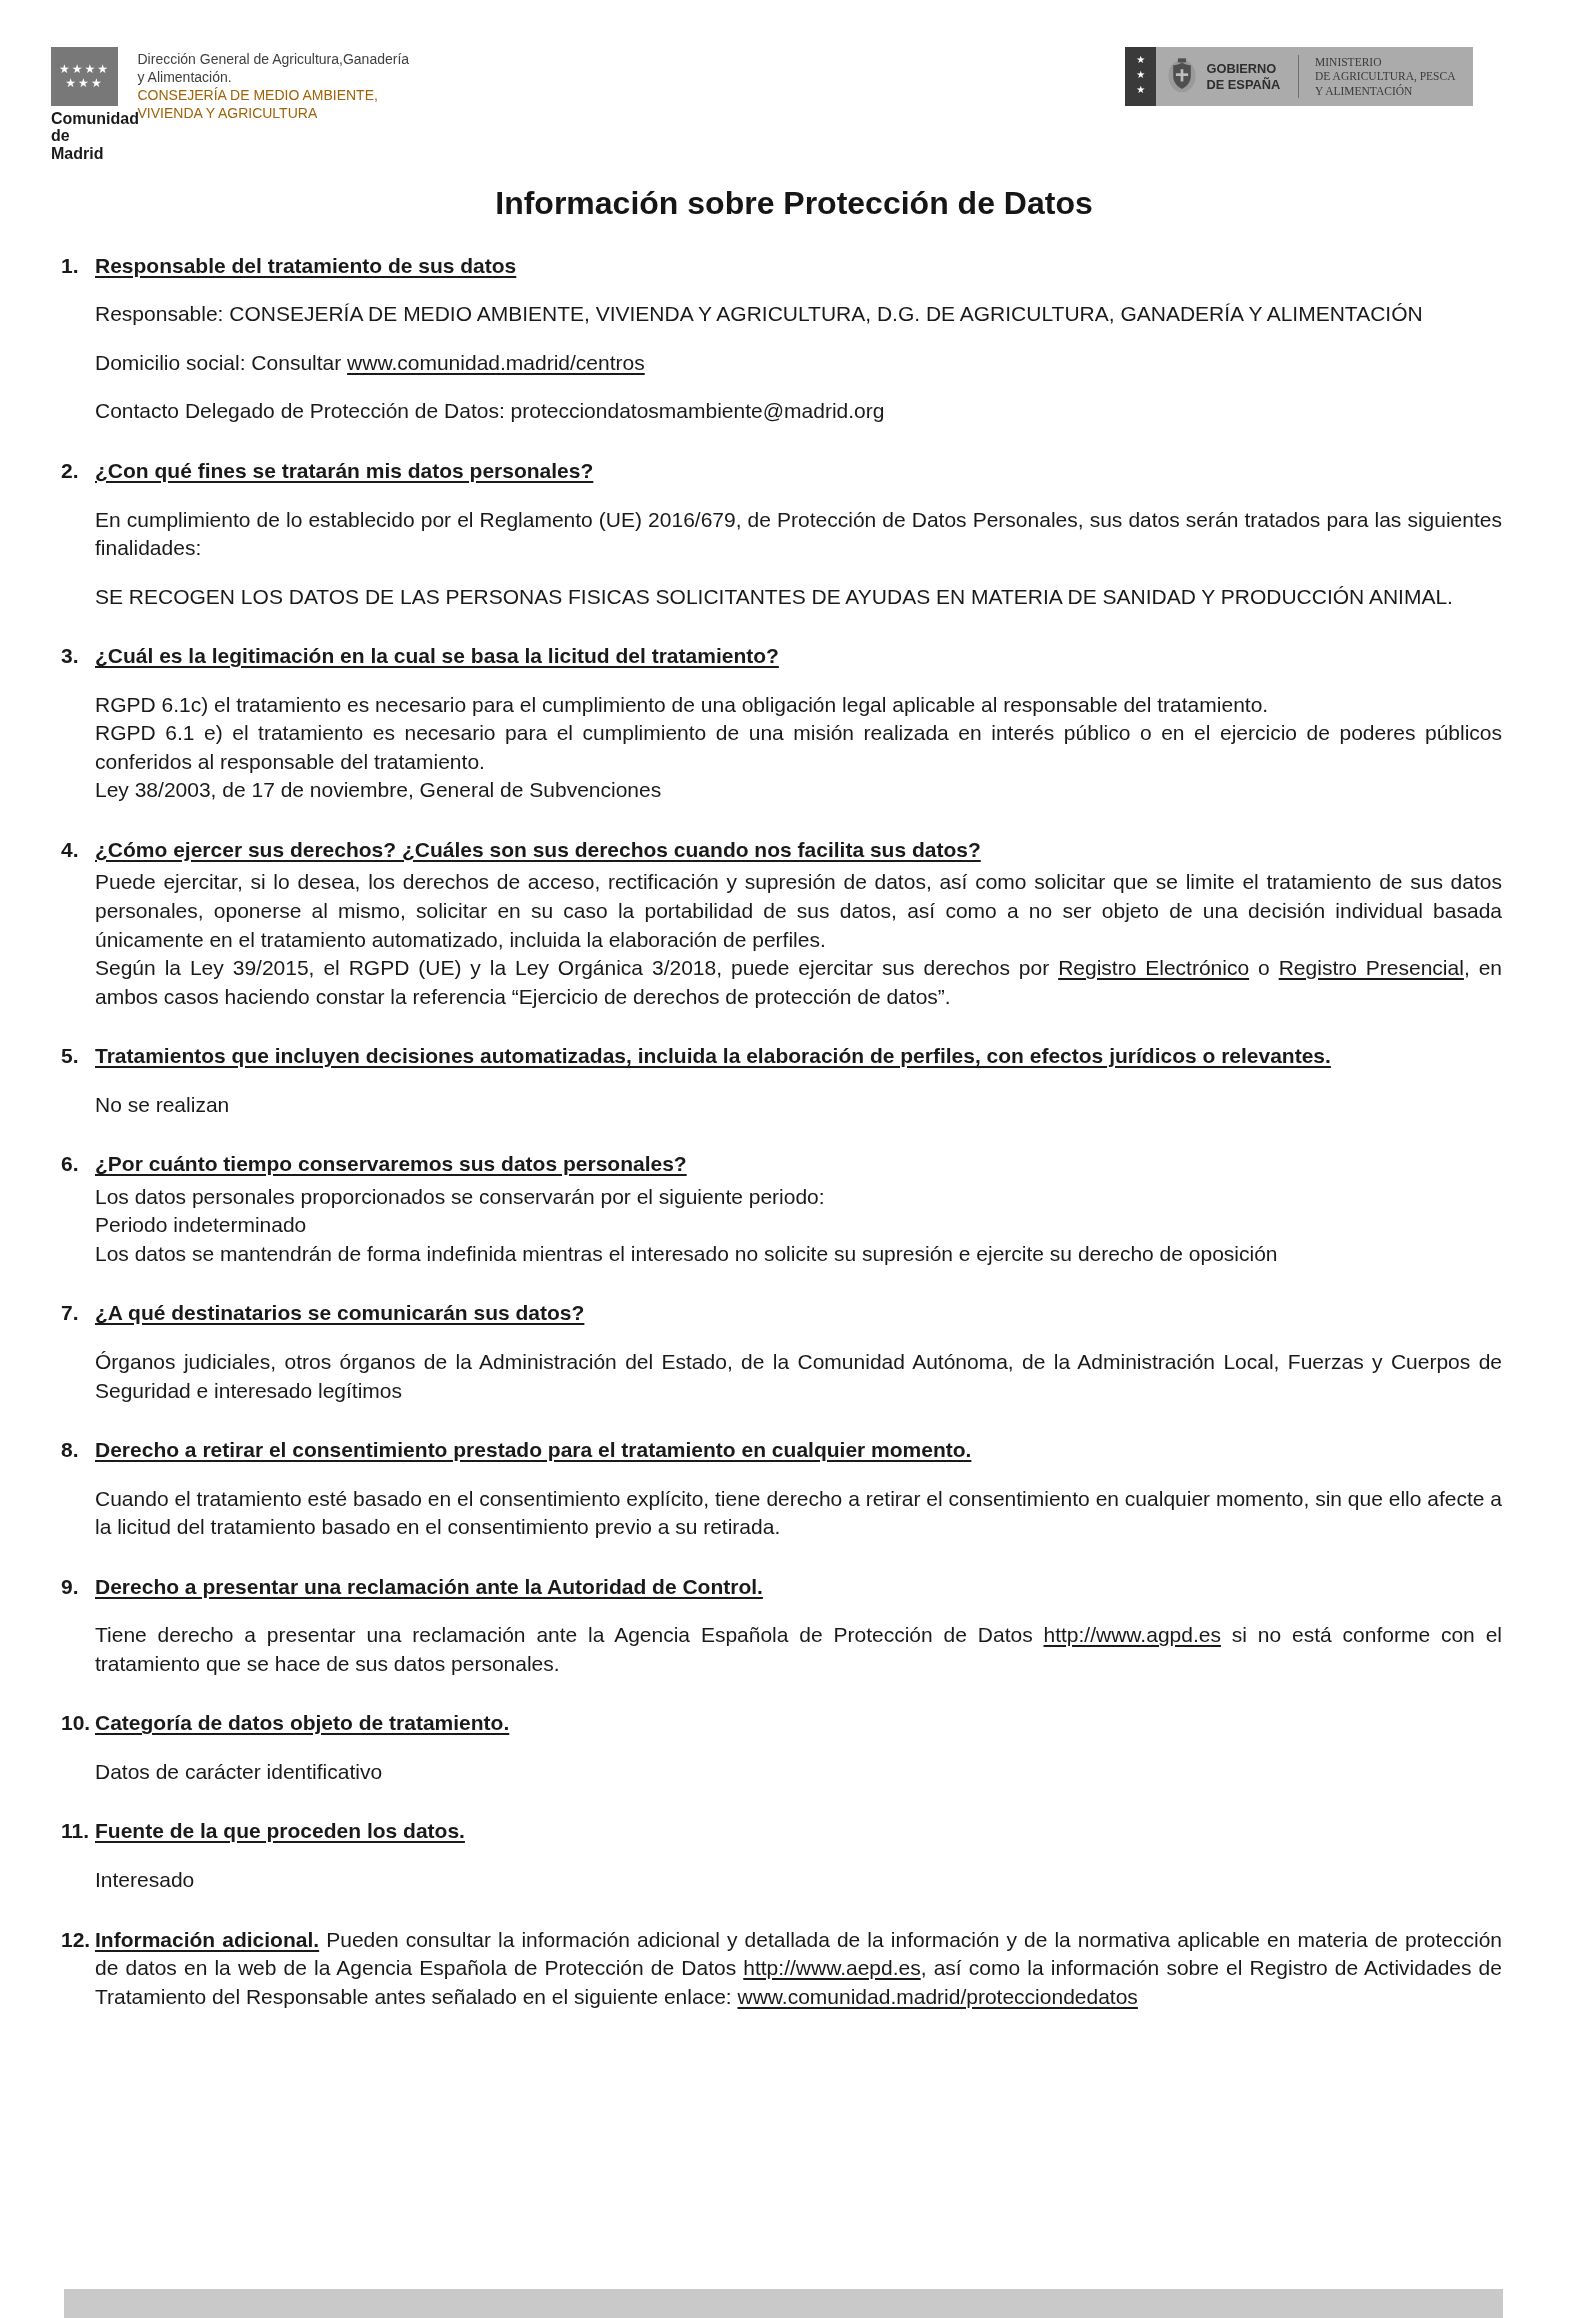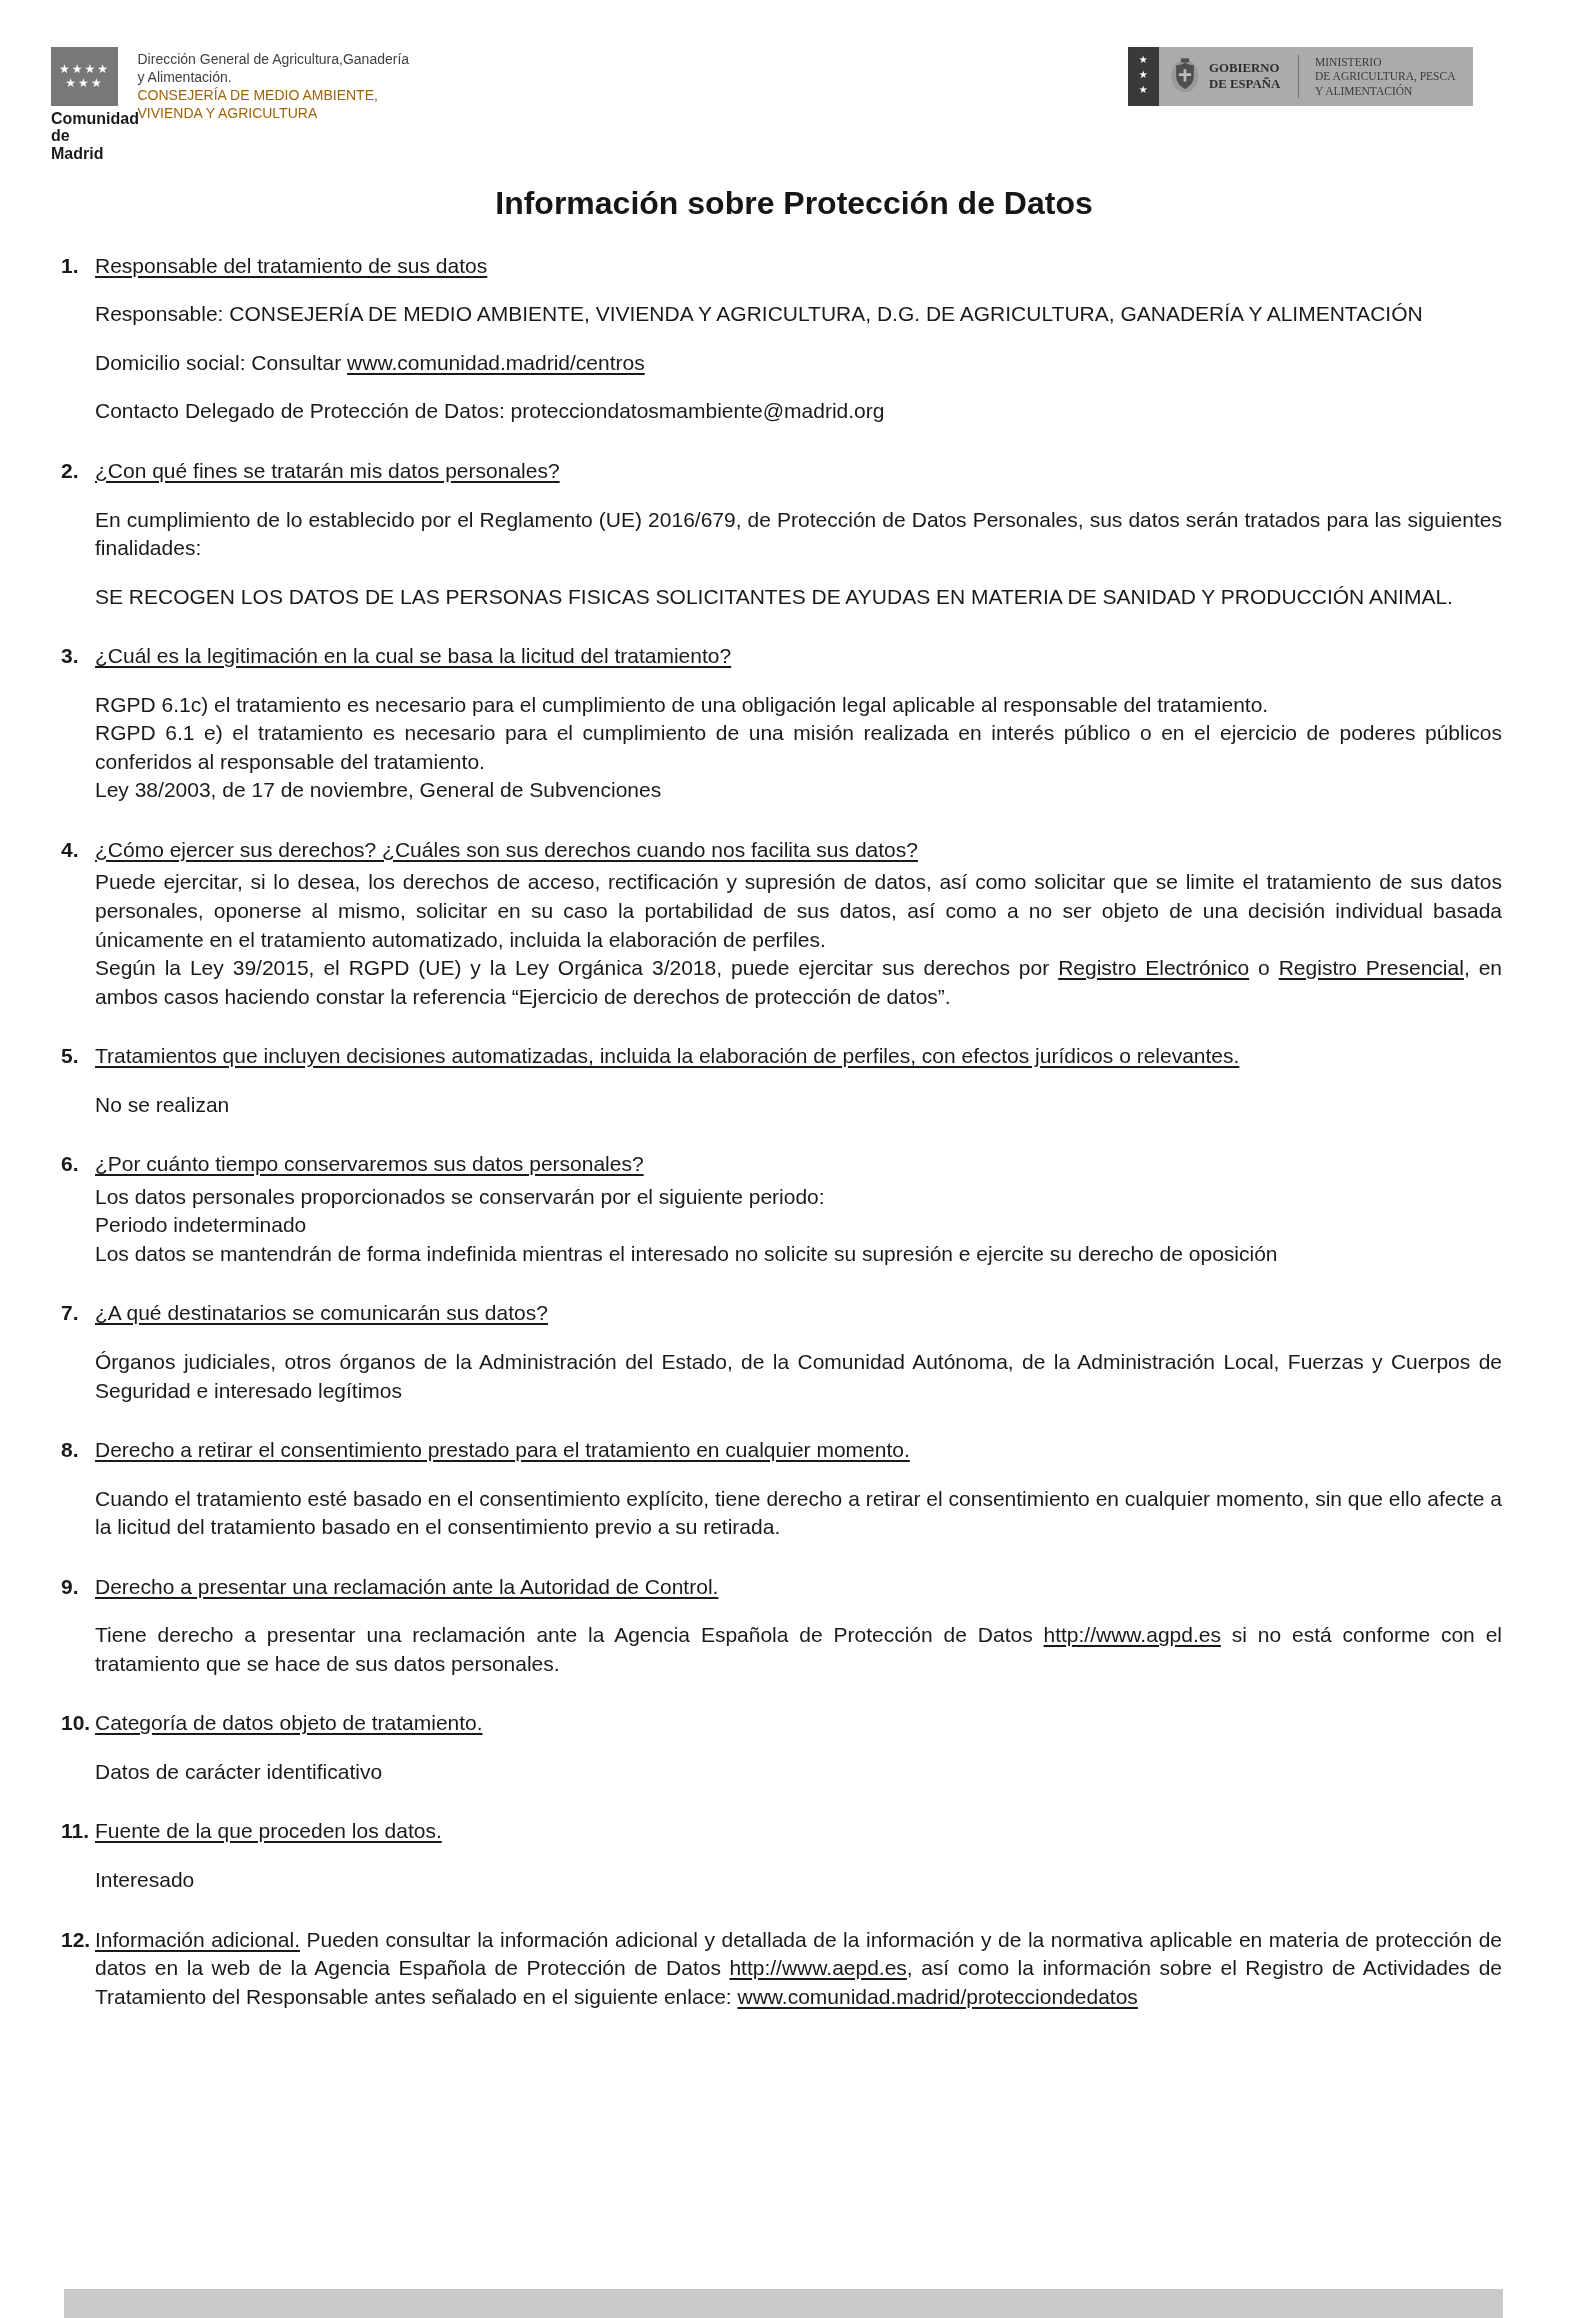--- a/index.html
+++ b/index.html
@@ -49,21 +49,21 @@
     display: flex; align-items: center; justify-content: center;
     flex-shrink: 0;
   }
   .flag-stars {
     writing-mode: vertical-rl;
     color: #ffffff;
     font-size: 10px;
     letter-spacing: 4px;
   }
   .crest { margin: 0 9.4px 0 10.8px; flex-shrink: 0; }
-  .gov-text { font-weight: bold; font-size: 12.8px; line-height: 1.18; color: #2e2e2e; margin-right: 17.5px; font-family: Liberation Serif, serif; }
+  .gov-text { font-weight: bold; font-size: 12.8px; line-height: 1.18; color: #2e2e2e; margin-right: 17.5px; }
   .gov-text span { display: block; }
   .gov-divider { width: 1.3px; height: 43px; background: #6f6f6f; margin-right: 16px; flex-shrink: 0; }
   .ministry-text { font-size: 11.5px; line-height: 1.25; color: #3a3a3a; }
   .ministry-text span { display: block; font-family: Liberation Serif, serif; }
 
   
   .title {
     text-align: center;
     font-size: 32px;
     font-weight: bold;
@@ -77,21 +77,21 @@
   .sec-num {
     width: 34px;
     flex-shrink: 0;
     font-size: 21px;
     font-weight: bold;
     line-height: 1.36;
   }
   .sec-body { flex: 1; font-size: 21px; line-height: 1.36; }
   .heading-line { margin: 0 0 4px 0; text-align: justify; }
   .sec-heading {
-    font-weight: normal;
+    font-weight: bold;
     text-decoration: underline;
     text-underline-offset: 3.4px;
     margin-top: 12px;
   }
   .para { margin: 0; text-align: justify; }
   .para.spaced { margin-top: 20px; }
   .doc-link { color: inherit; text-decoration: underline; text-underline-offset: 2.7px; cursor: pointer; }
 
   
   .footer-bar {

